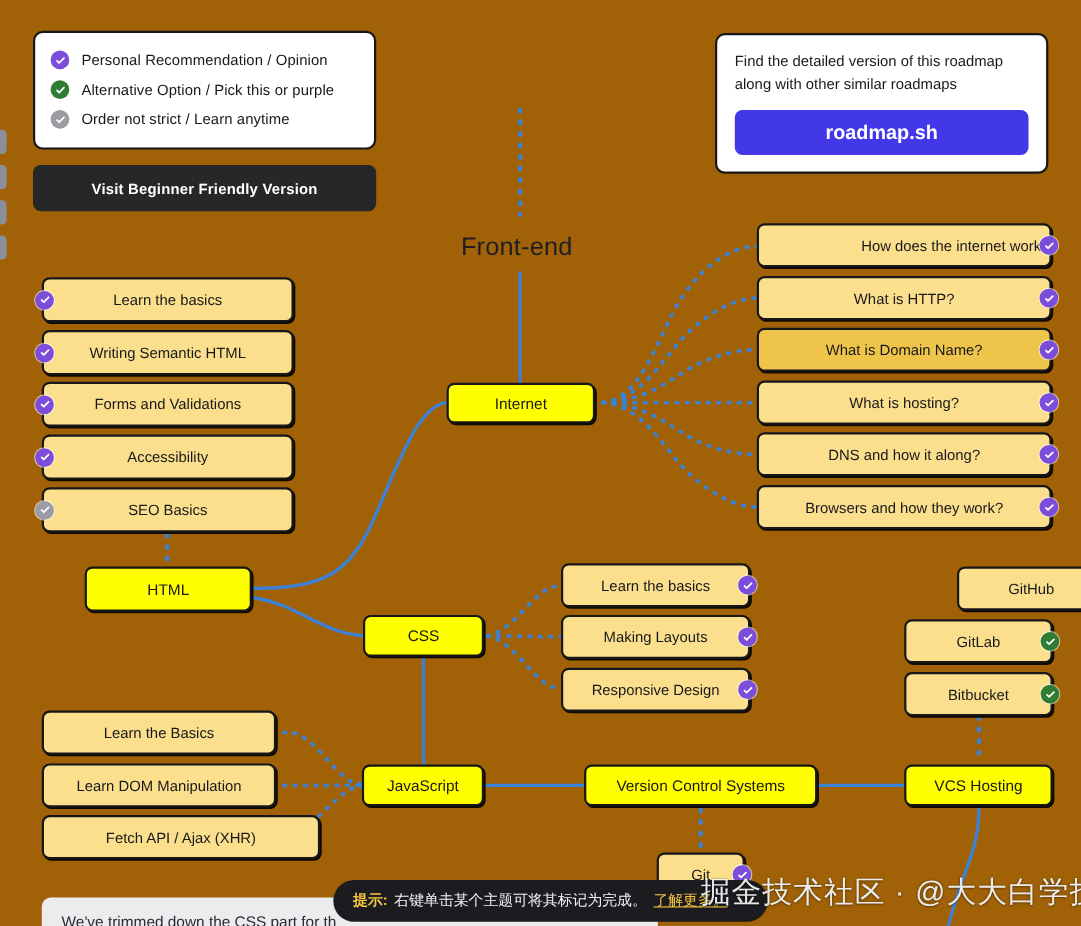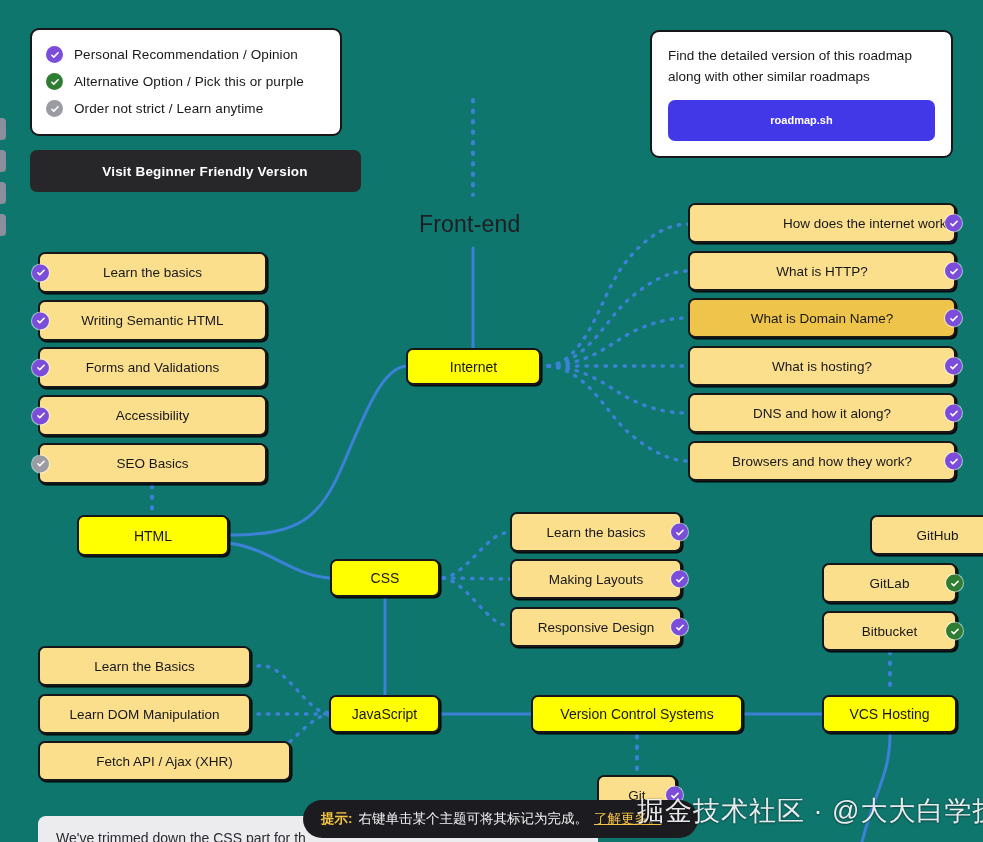--- a/index.html
+++ b/index.html
@@ -2,21 +2,21 @@
 <html><head>
 <meta charset="utf-8">
 <style>
   html,body{margin:0;padding:0;}
   body{
     width:983px;height:842px;overflow:hidden;position:relative;
     background:#fafafa;
     font-family:"Liberation Sans","DejaVu Sans",sans-serif;
     -webkit-font-smoothing:antialiased;
   }
-  #canvas{position:absolute;inset:0;width:983px;height:842px;overflow:hidden;background:#0f766e;}
+  #canvas{position:absolute;inset:0;width:983px;height:842px;overflow:hidden;background:#a16207;}
   #edges{position:absolute;left:0;top:0;width:983px;height:842px;pointer-events:none;}
 
   
   .edge-tab{
     position:absolute;left:-4px;width:10px;height:22px;
     background:#8a8f9c;border-radius:4px;
   }
 
   
   .legend-card{
@@ -34,34 +34,34 @@
   .chk svg{width:10px;height:10px;display:block;}
   .chk.purple{background:#7c4ddb;}
   .chk.green{background:#2f7d32;}
   .chk.gray{background:#9b9ba3;}
 
   
   .beginner-btn{
     position:absolute;left:30px;top:150px;width:312px;height:42px;
     background:#27272a;border-radius:7px;color:#ffffff;
     display:flex;align-items:center;justify-content:center;
-    font-size:13.5px;font-weight:bold;letter-spacing:.2px;cursor:pointer;padding-left:19px;
+    font-size:13.5px;font-weight:bold;letter-spacing:.2px;cursor:pointer;
   }
 
   
   .promo-card{
     position:absolute;left:650px;top:30px;width:303px;
     background:#ffffff;border:2.5px solid #17171a;border-radius:9px;
     padding:14px 16px 15px 16px;box-sizing:border-box;
   }
   .promo-text{font-size:13.5px;color:#18181b;line-height:1.55;}
   .promo-btn{
     margin-top:12px;height:41px;background:#4338e8;border-radius:7px;
     color:#ffffff;display:flex;align-items:center;justify-content:center;
-    font-size:11px;font-weight:bold;cursor:pointer;
+    font-size:18px;font-weight:bold;cursor:pointer;
   }
 
   
   .node{
     position:absolute;box-sizing:border-box;
     border:2.5px solid #17171a;border-radius:7px;
     display:flex;align-items:center;justify-content:center;
     font-size:13.5px;color:#18181b;cursor:pointer;
     box-shadow:1.5px 1.5px 0 rgba(0,0,0,.9);
   }

